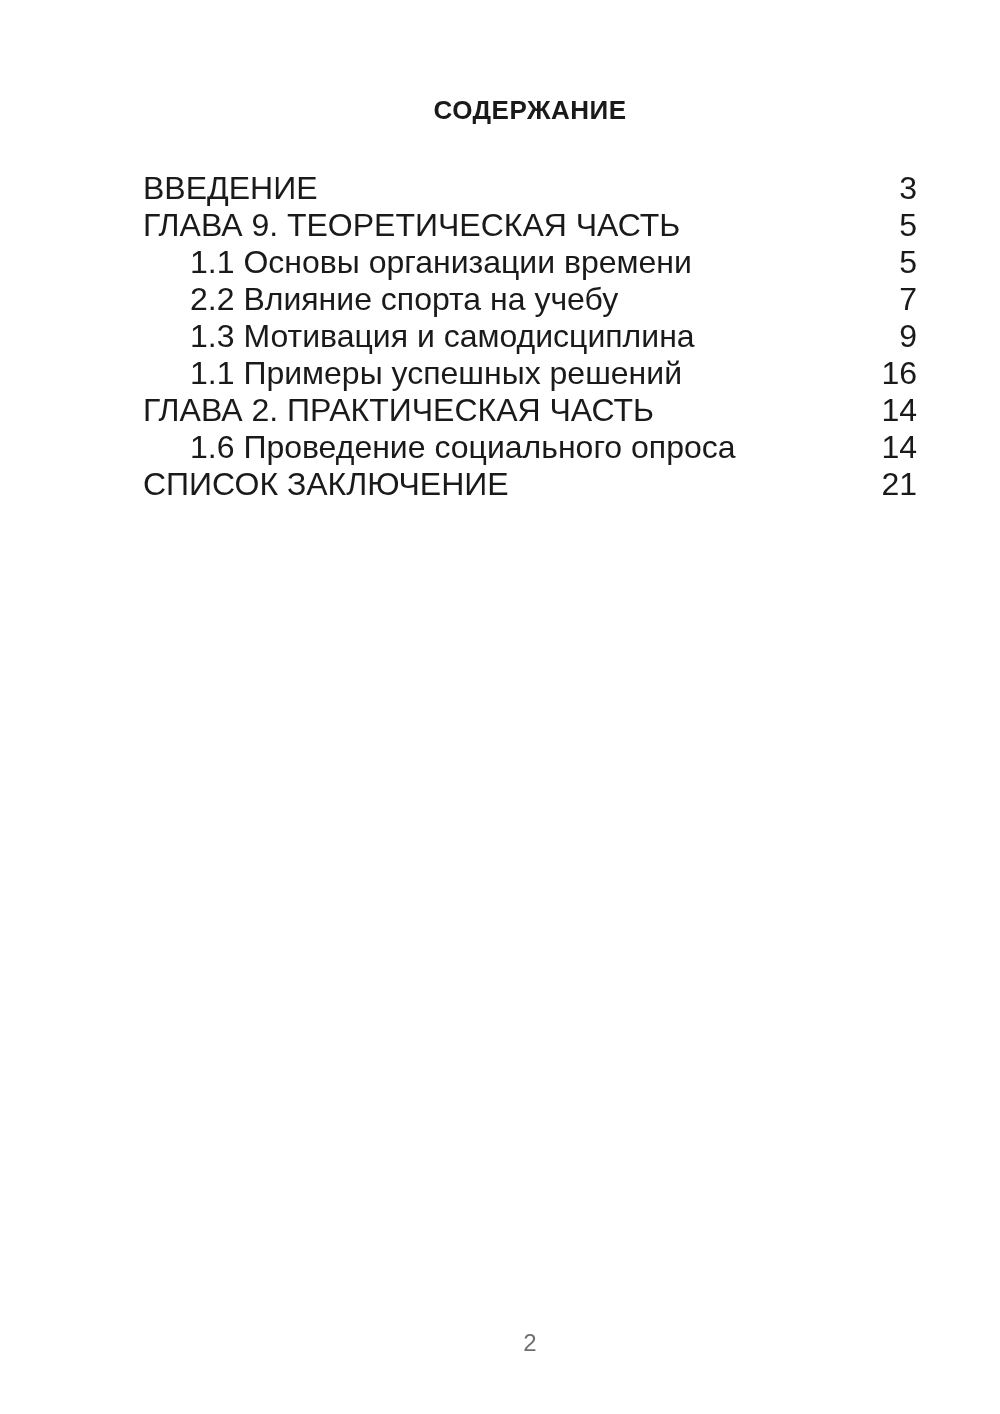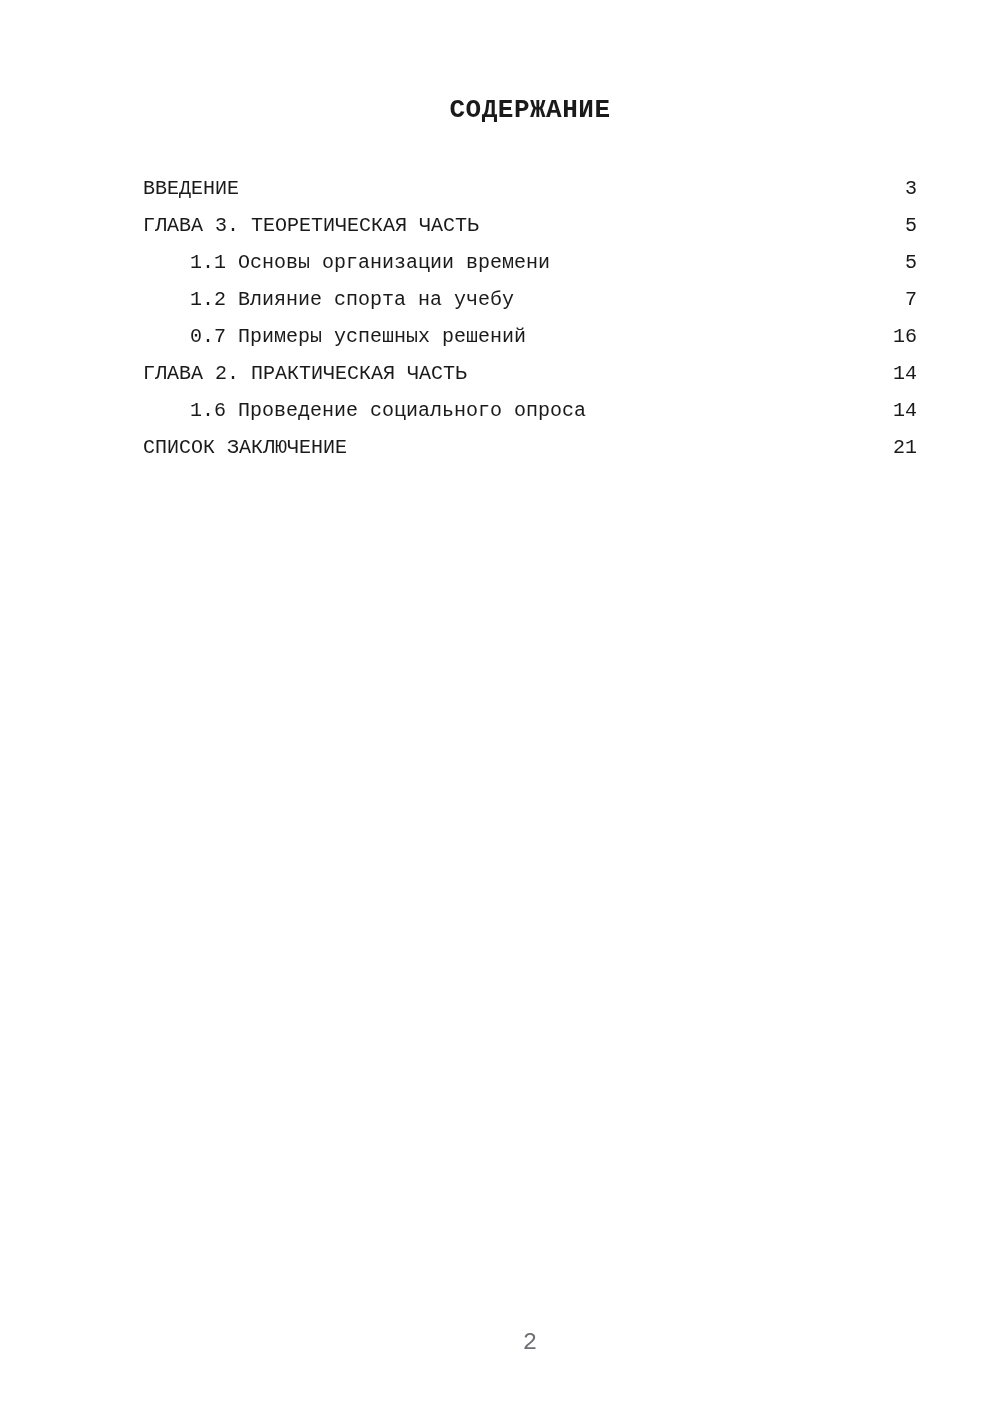--- a/index.html
+++ b/index.html
@@ -5,21 +5,21 @@
   html, body {
     margin: 0;
     padding: 0;
     background: #ffffff;
   }
   .page {
     position: relative;
     width: 1000px;
     height: 1414px;
     background: #ffffff;
-    font-family: Liberation Mono, monospace;
+    font-family: Liberation Sans, sans-serif;
     color: #1a1a1a;
     overflow: hidden;
     box-sizing: border-box;
   }
   .doc-title {
     position: absolute;
     top: 92px;
     left: 143px;
     right: 83px;
     text-align: center;
@@ -34,21 +34,21 @@
     top: 170px;
     left: 143px;
     right: 83px;
   }
   .toc-row {
     display: flex;
     justify-content: flex-end;
     align-items: baseline;
     height: 37px;
     line-height: 37px;
-    font-size: 20px;
+    font-size: 32px;
     white-space: nowrap;
     gap: 7px;
   }
   .toc-row .toc-label {
     flex: 1 1 auto;
     overflow: hidden;
   }
   .toc-row.sub .toc-label {
     padding-left: 47px;
   }
@@ -74,33 +74,37 @@
 <div class="page" style="background: rgb(255, 255, 255); color: rgb(26, 26, 26);">
 
   <div class="doc-title">СОДЕРЖАНИЕ</div>
 
   <div class="toc">
       <div class="toc-row">
         <span class="toc-label">ВВЕДЕНИЕ</span>
         <span class="toc-page">3</span>
       </div>
       <div class="toc-row">
-        <span class="toc-label">ГЛАВА 3. ТЕОРЕТИЧЕСКАЯ ЧАСТЬ</span>
+        <span class="toc-label">ГЛАВА 9. ТЕОРЕТИЧЕСКАЯ ЧАСТЬ</span>
         <span class="toc-page">5</span>
       </div>
       <div class="toc-row sub">
         <span class="toc-label">1.1 Основы организации времени</span>
         <span class="toc-page">5</span>
       </div>
       <div class="toc-row sub">
-        <span class="toc-label">1.2 Влияние спорта на учебу</span>
+        <span class="toc-label">2.2 Влияние спорта на учебу</span>
         <span class="toc-page">7</span>
       </div>
       <div class="toc-row sub">
-        <span class="toc-label">0.7 Примеры успешных решений</span>
+        <span class="toc-label">1.3 Мотивация и самодисциплина</span>
+        <span class="toc-page">9</span>
+      </div>
+      <div class="toc-row sub">
+        <span class="toc-label">1.1 Примеры успешных решений</span>
         <span class="toc-page">16</span>
       </div>
       <div class="toc-row">
         <span class="toc-label">ГЛАВА 2. ПРАКТИЧЕСКАЯ ЧАСТЬ</span>
         <span class="toc-page">14</span>
       </div>
       <div class="toc-row sub">
         <span class="toc-label">1.6 Проведение социального опроса</span>
         <span class="toc-page">14</span>
       </div>

